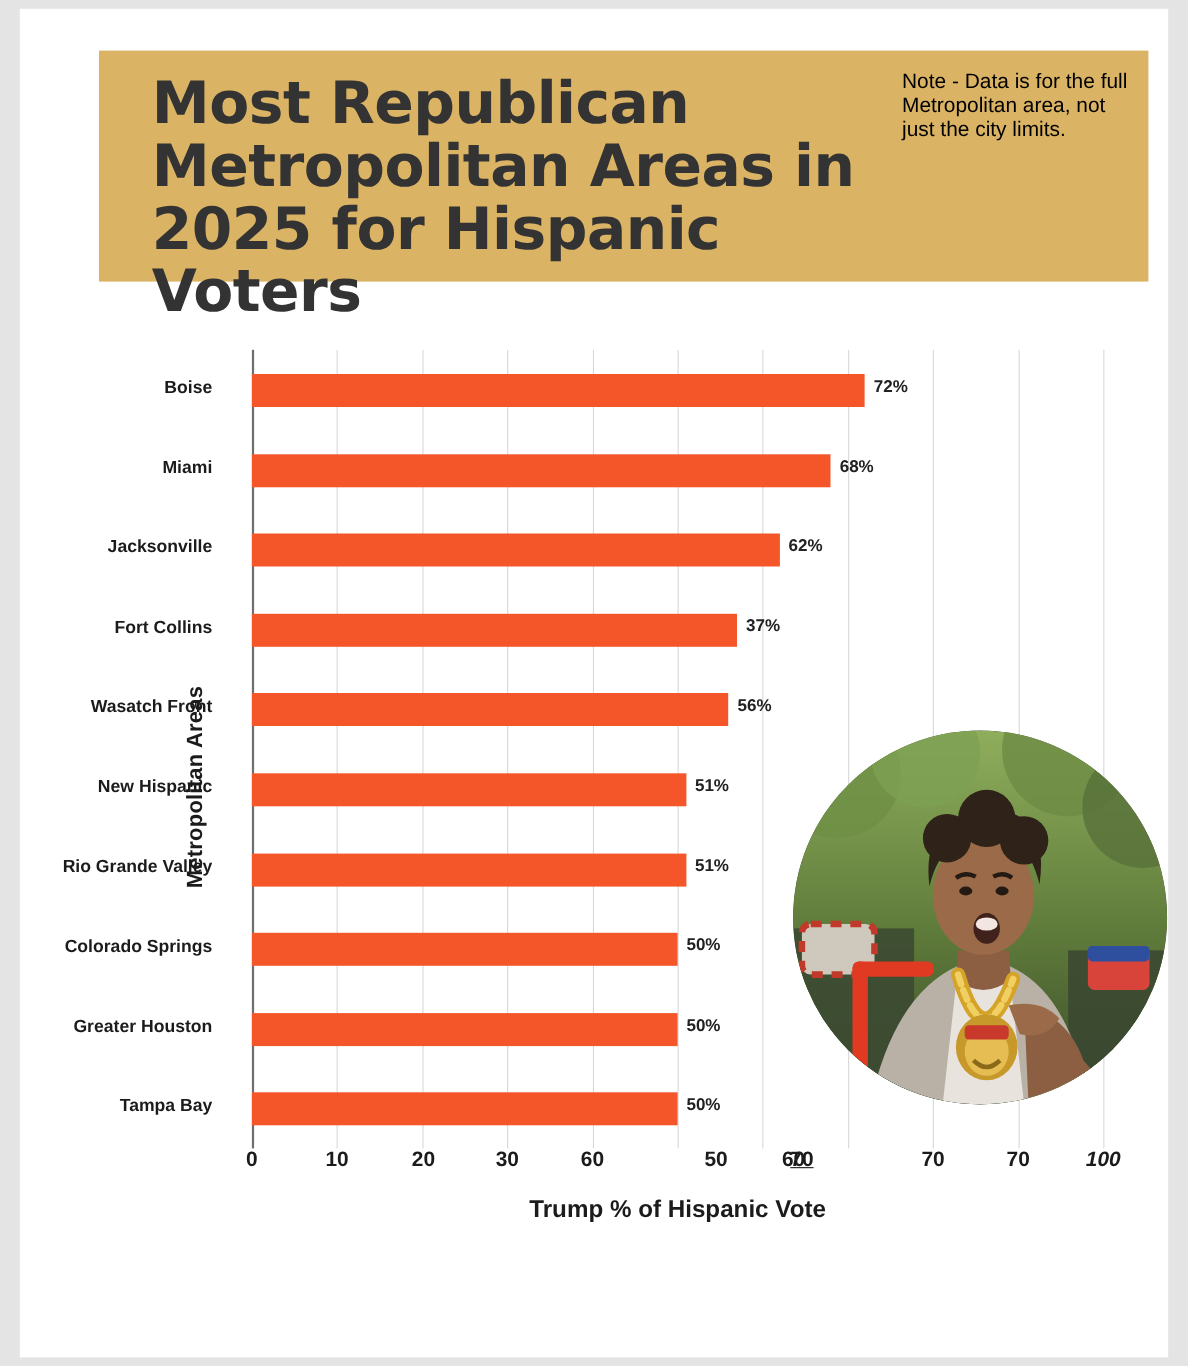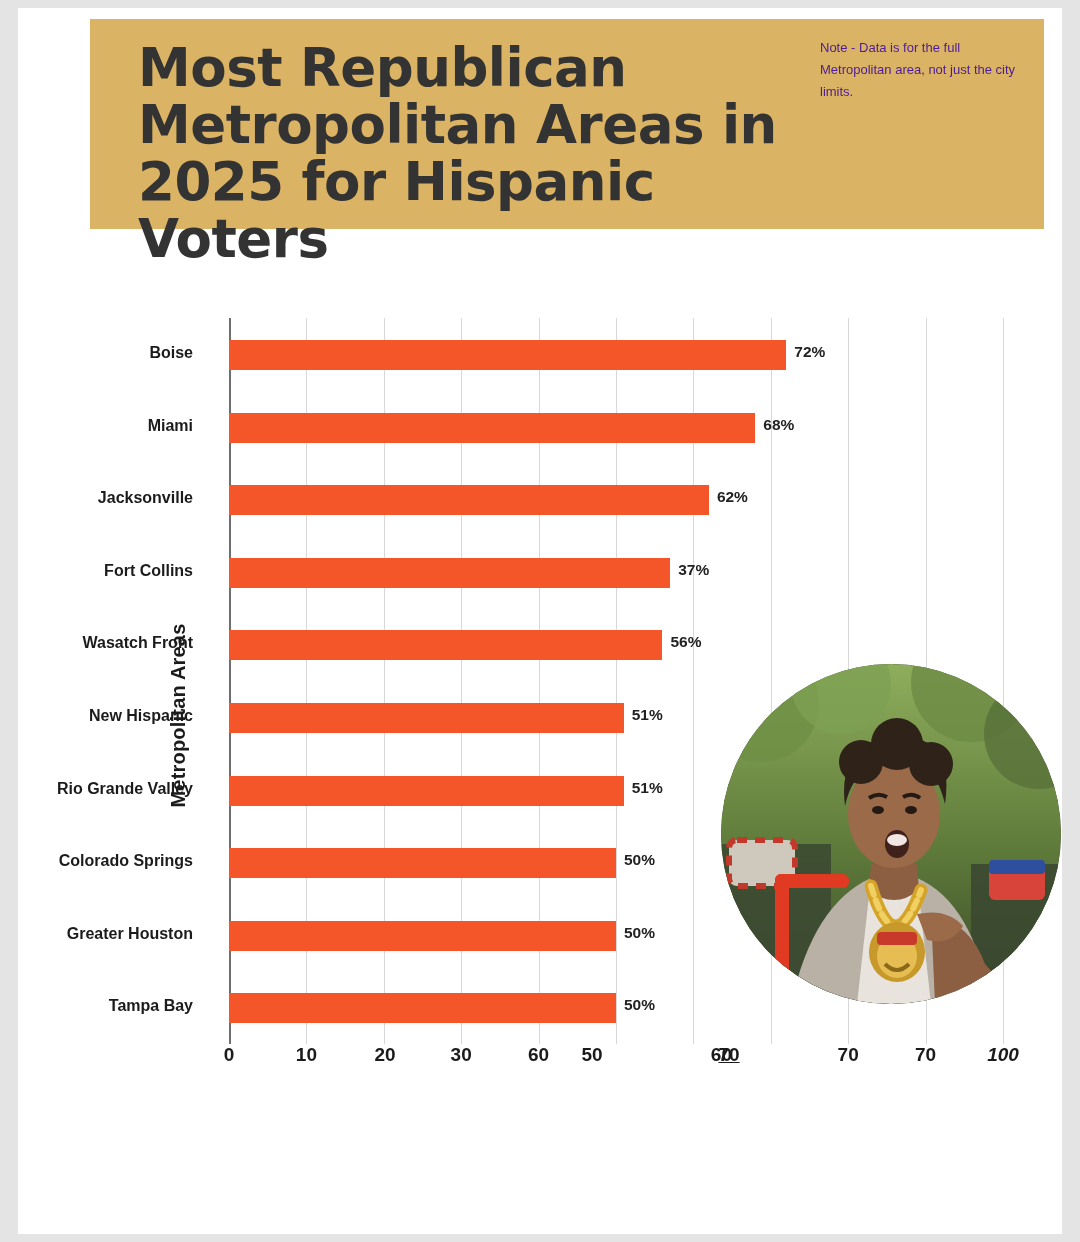--- a/index.html
+++ b/index.html
@@ -19,21 +19,21 @@
     top: 8px;
     width: 1044px;
     height: 1226px;
     background: #ffffff;
   }
 
   
   .title-band {
     position: absolute;
     left: 72px;
-    top: 11px;
+    top: 38px;
     width: 954px;
     height: 210px;
     background: #dbb364;
   }
   .title-text {
     position: absolute;
     left: 48px;
     top: 20px;
     width: 690px;
     font-size: 53px;
@@ -41,23 +41,23 @@
     font-weight: bold;
     color: #333333;
     letter-spacing: -0.5px;
     font-family: "DejaVu Sans", sans-serif;
   }
   .note {
     position: absolute;
     right: 14px;
     top: 18px;
     width: 210px;
-    font-size: 13px;
+    font-size: 19px;
     line-height: 22px;
-    color: #4c1d95;
+    color: #000000;
     font-family: "Liberation Sans", sans-serif;
   }
 
   
   .chart-wrap {
     position: absolute;
     left: 0;
     top: 296px;
     width: 1044px;
     height: 860px;
@@ -257,26 +257,27 @@
         </div>
         <div class="row" style="top: 653.4px;">
           <div class="bar" style="width: 387px; background: rgb(244, 86, 42);"></div>
           <div class="bar-label" style="left: 395px;">50%</div>
           <div class="cat-label-holder">
             <div class="cat-label-inner">Tampa Bay</div>
           </div>
         </div>
       </div>
 
+    <div class="x-axis-title">Trump % of Hispanic Vote</div>
   <div class="x-tick" style="left: 211px;">0</div>
       <div class="x-tick" style="left: 288.4px;">10</div>
       <div class="x-tick" style="left: 367px;">20</div>
       <div class="x-tick" style="left: 443.2px;">30</div>
       <div class="x-tick" style="left: 520.6px;">60</div>
-      <div class="x-tick" style="left: 574px;">50</div>
+      <div class="x-tick" style="left: 633px;">50</div>
       <div class="x-tick" style="left: 675.4px; margin-left: 28px;">60</div>
       <div class="x-tick" style="left: 711px; text-decoration: underline;">70</div>
       <div class="x-tick" style="left: 830.2px;">70</div>
       <div class="x-tick" style="left: 907.6px;">70</div>
       <div class="x-tick" style="left: 985px; font-style: italic;">100</div>
     </div>
 
   <div class="photo">
     <svg width="340" height="340" viewBox="0 0 340 340">
       <defs>

